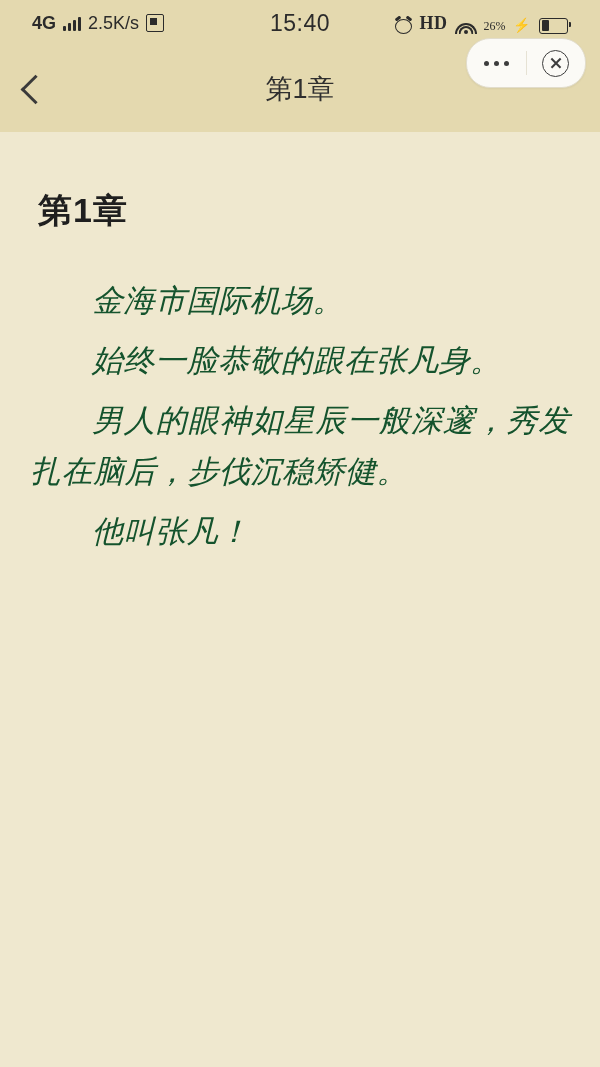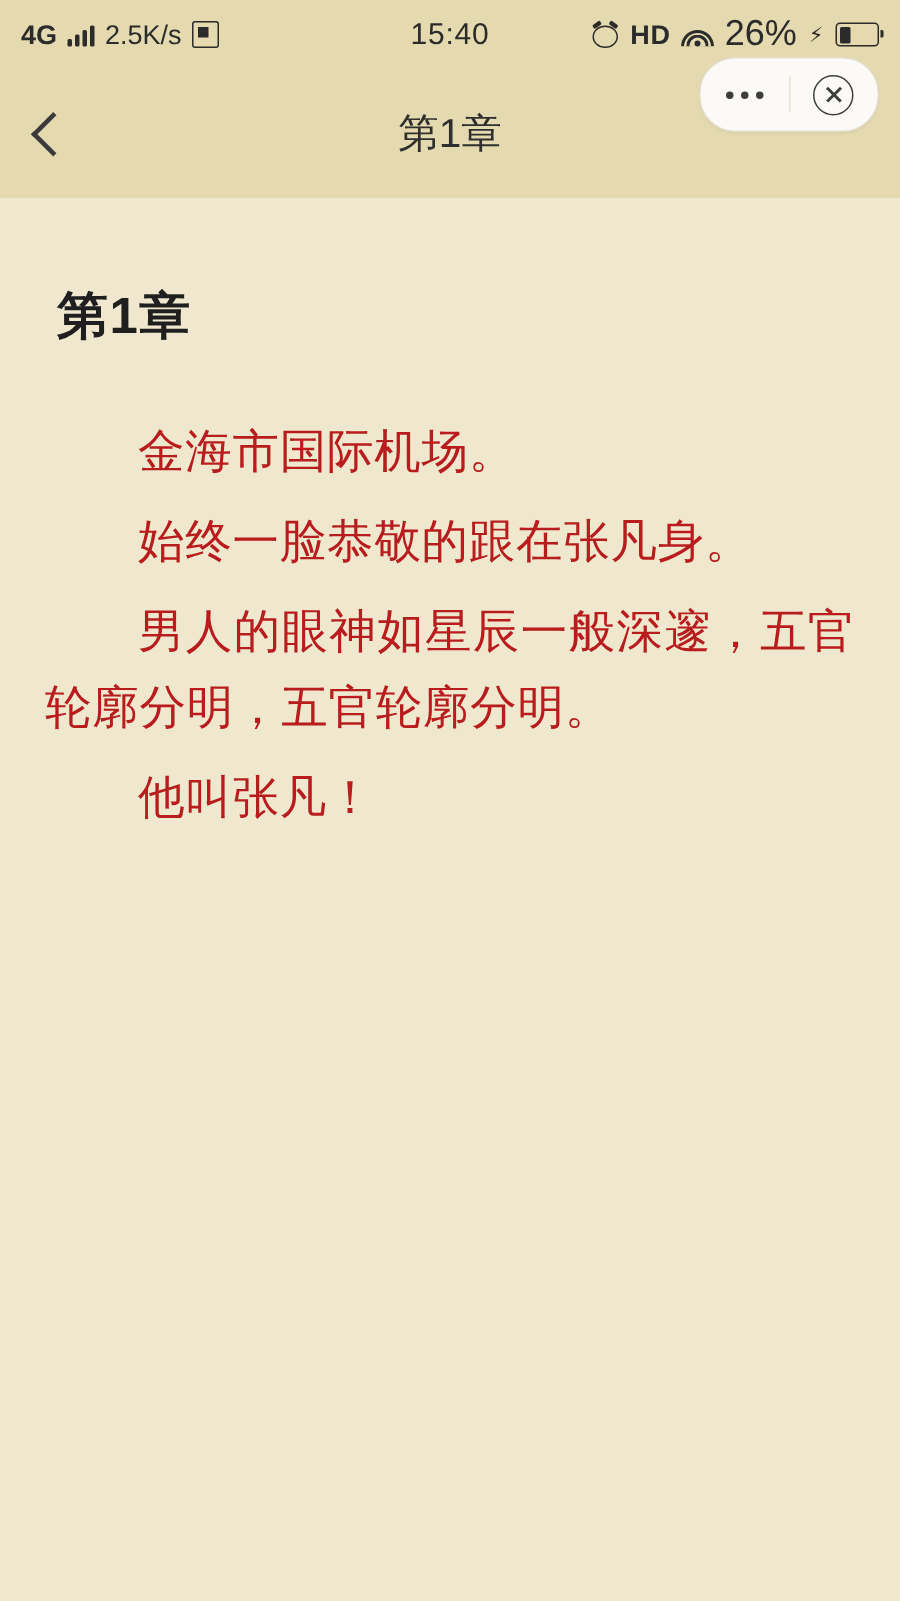--- a/index.html
+++ b/index.html
@@ -24,43 +24,44 @@
     flex-direction: column;
   }
 
   
   .status-bar {
     height: 46px;
     flex: 0 0 46px;
     background: #e4d9af;
     display: flex;
     align-items: center;
-    padding: 0 14px;
+    padding: 0 32px;
     box-sizing: border-box;
     color: #2b2b2b;
     font-size: 19px;
     position: relative;
   }
   .status-left {
     display: flex;
     align-items: center;
     gap: 7px;
   }
   .status-right {
     display: flex;
-    align-items: center;
+    align-items: flex-end;
     gap: 8px;
     margin-left: auto;
+    font-family: Liberation Serif, serif;
   }
   .status-center {
     position: absolute;
     left: 0;
     right: 0;
     text-align: center;
-    font-size: 20px;
+    font-size: 23px;
     letter-spacing: 0.5px;
     pointer-events: none;
   }
   .net-type {
     font-size: 18px;
     font-weight: 600;
   }
   .signal {
     display: inline-flex;
     align-items: flex-end;
@@ -141,21 +142,21 @@
     border-radius: 50% 50% 0 0 / 100% 100% 0 0;
   }
   .wifi-icon span.a { width: 18px; height: 9px; }
   .wifi-icon span.b { width: 11px; height: 6px; }
   .wifi-icon span.c {
     width: 4px; height: 4px;
     background: #2b2b2b;
     border-radius: 50%;
     border: none;
   }
-  .batt-pct { font-size: 24px; }
+  .batt-pct { font-size: 12px; }
   .bolt { font-size: 14px; }
   .batt {
     width: 27px;
     height: 14px;
     border: 1.8px solid #2b2b2b;
     border-radius: 3px;
     position: relative;
     display: inline-block;
   }
   .batt::after {
@@ -284,25 +285,26 @@
   .chapter-title {
     font-size: 34px;
     font-weight: 700;
     color: #1f1f1f;
     margin: 0 0 42px 8px;
     letter-spacing: 1px;
   }
   .para {
     font-size: 31px;
     line-height: 1.62;
-    color: #b91c1c;
+    color: #14532d;
     margin: 0 0 10px 0;
     text-indent: 2em;
     letter-spacing: 0.5px;
     text-align: justify;
+    font-style: italic;
   }
 </style>
 </head>
 <body>
 
 <div class="screen">
 
   <div class="status-bar">
     <div class="status-left">
       <span class="net-type">4G</span>
@@ -351,17 +353,17 @@
       <div class="close">
         <span class="close-circle"></span>
       </div>
     </div>
   </div>
 
   <div class="reader">
     <h1 class="chapter-title">第1章</h1>
     <p class="para">金海市国际机场。</p>
     <p class="para">始终一脸恭敬的跟在张凡身。</p>
-    <p class="para">男人的眼神如星辰一般深邃，五官轮廓分明，五官轮廓分明。</p>
+    <p class="para">男人的眼神如星辰一般深邃，秀发扎在脑后，步伐沉稳矫健。</p>
     <p class="para">他叫张凡！</p>
   </div>
 
 </div>
 
 </body></html>

